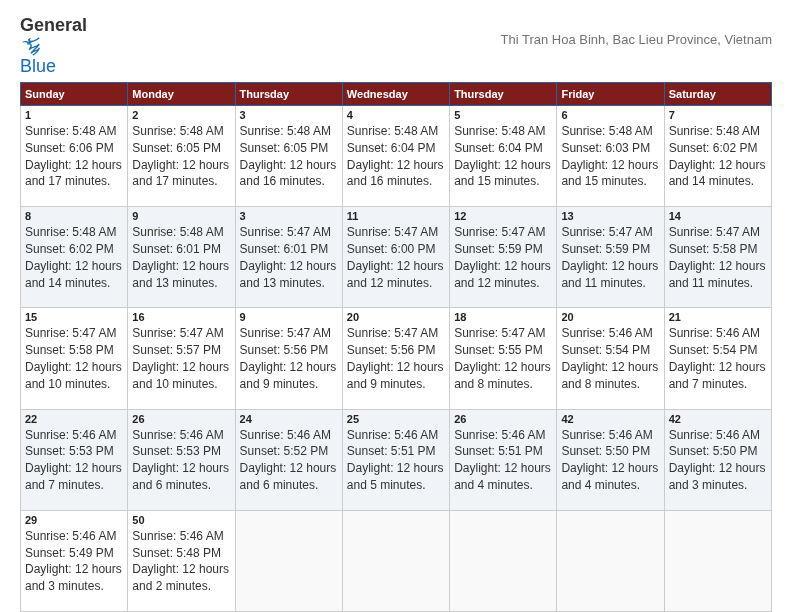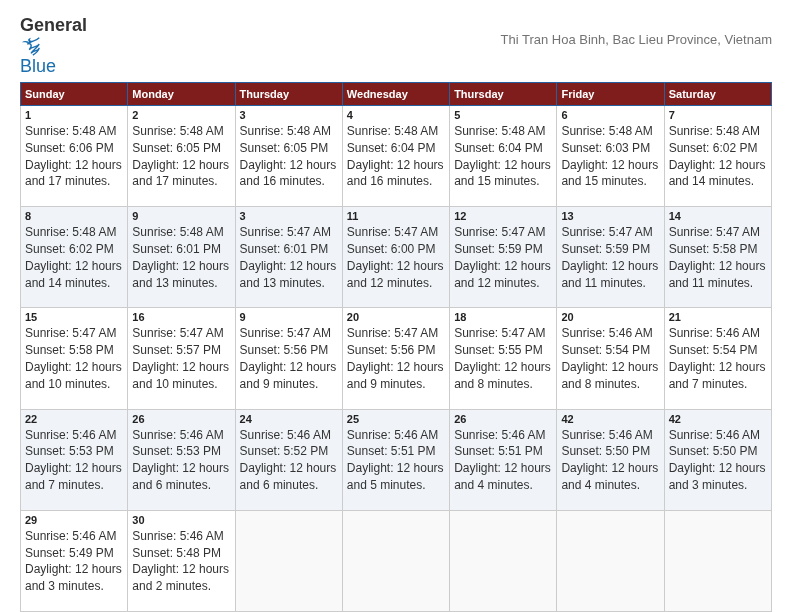--- a/index.html
+++ b/index.html
@@ -271,21 +271,21 @@
           <div class="day-info">Sunrise: 5:46 AM<br>Sunset: 5:50 PM<br>Daylight: 12 hours<br>and 3 minutes.</div>
         </td>
       </tr>
 
       <tr>
         <td class="row-bg-odd">
           <span class="day-num">29</span>
           <div class="day-info">Sunrise: 5:46 AM<br>Sunset: 5:49 PM<br>Daylight: 12 hours<br>and 3 minutes.</div>
         </td>
         <td class="row-bg-odd">
-          <span class="day-num">30</span>
+          <span class="day-num">50</span>
           <div class="day-info">Sunrise: 5:46 AM<br>Sunset: 5:48 PM<br>Daylight: 12 hours<br>and 2 minutes.</div>
         </td>
         <td class="empty row-bg-odd"></td>
         <td class="empty row-bg-odd"></td>
         <td class="empty row-bg-odd"></td>
         <td class="empty row-bg-odd"></td>
         <td class="empty row-bg-odd"></td>
       </tr>
     </tbody>
   </table>

